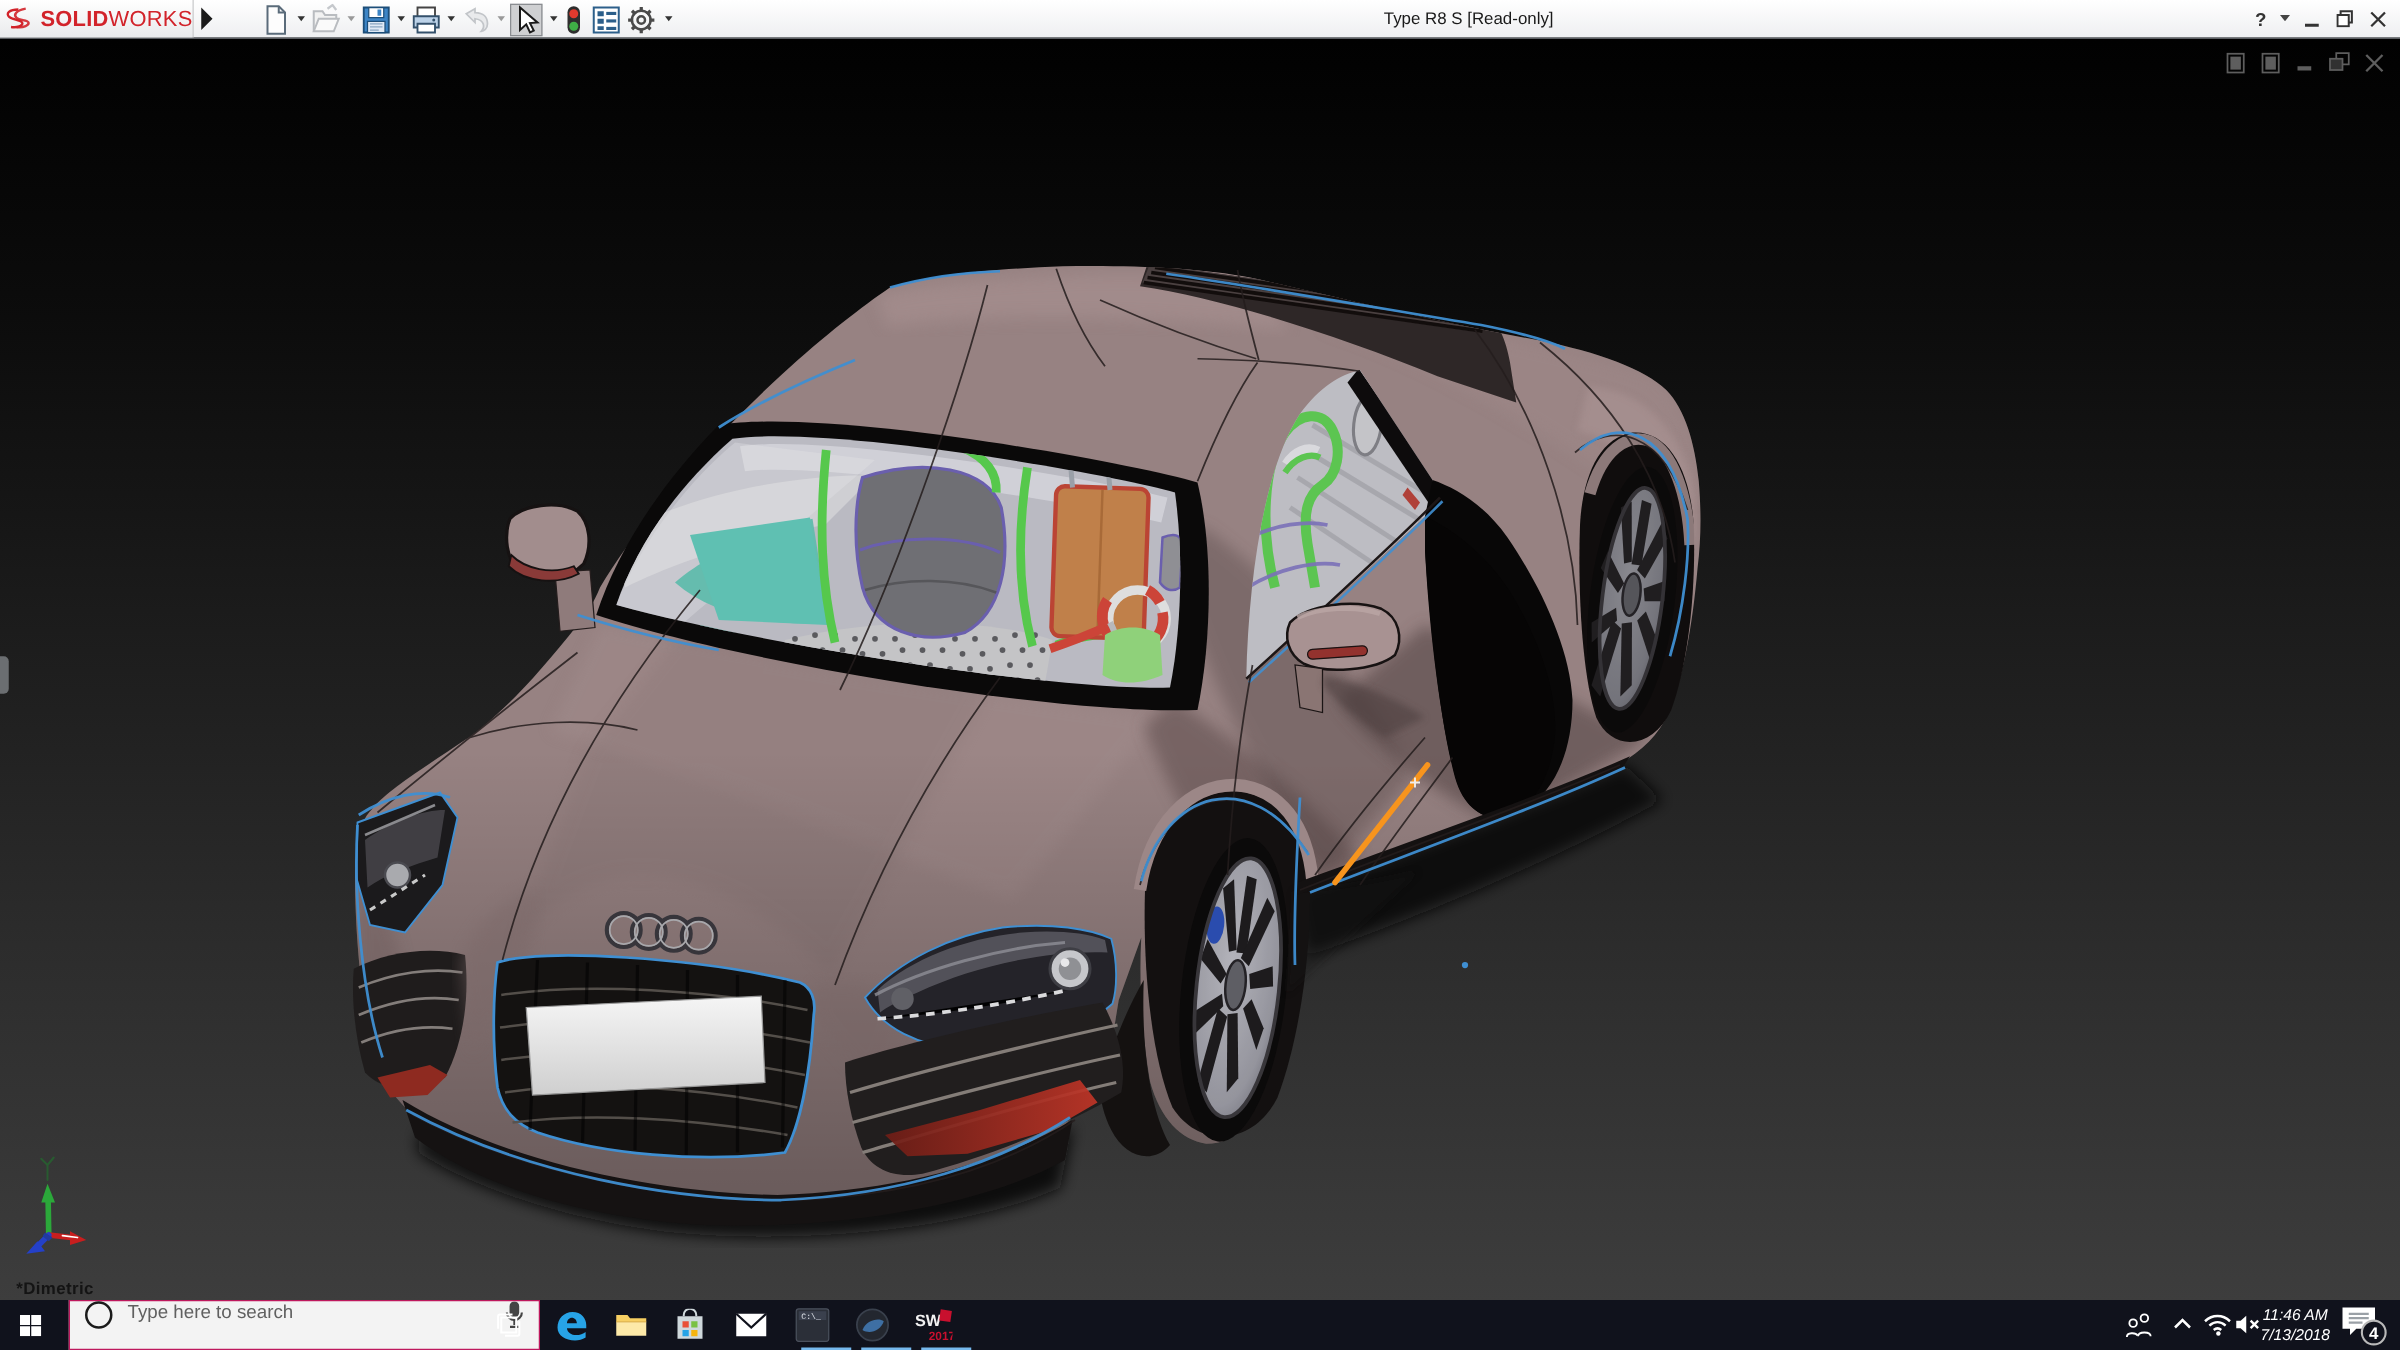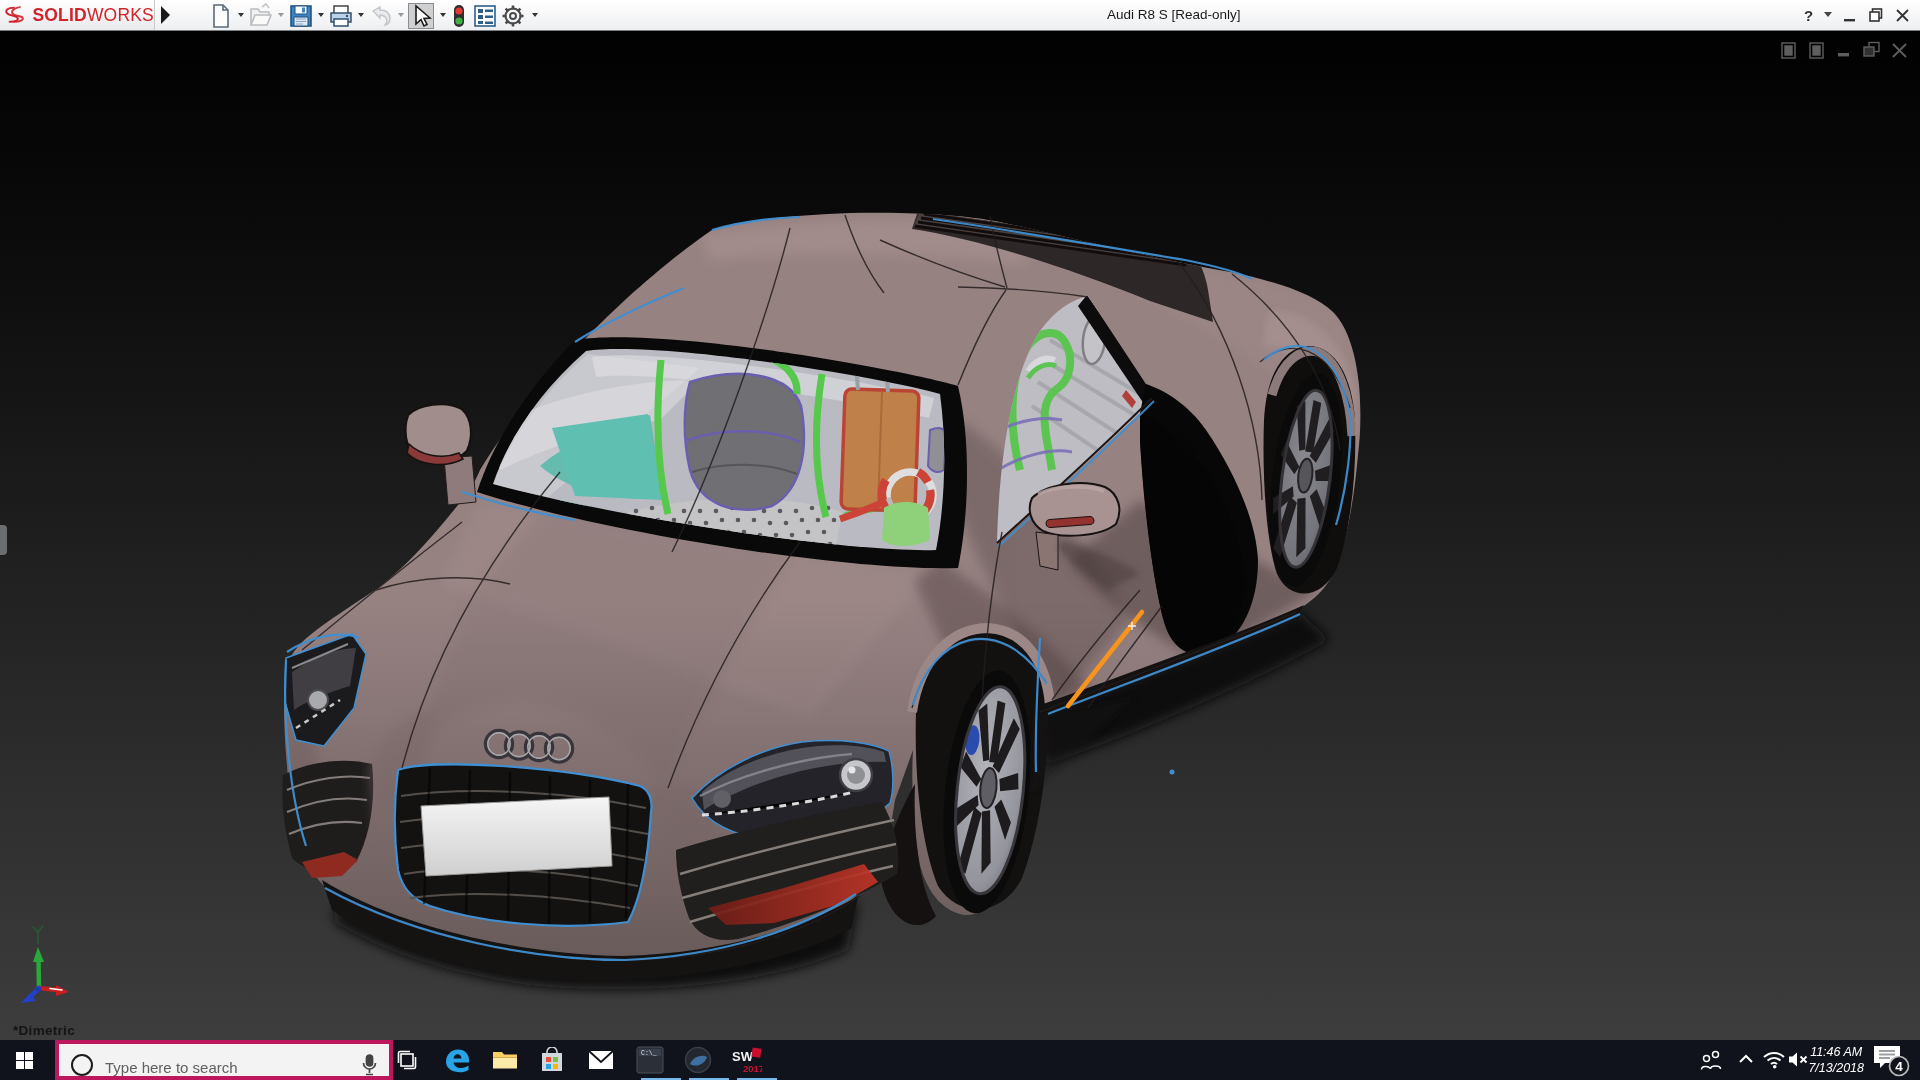--- a/index.html
+++ b/index.html
@@ -17,21 +17,21 @@
 #winctl{position:absolute;right:10px;top:0;height:30px;display:flex;align-items:center;gap:12px;color:#222;}
 
 #viewport{position:absolute;top:32px;left:0;width:1920px;height:1008px;background:linear-gradient(180deg,#010101 0%,#0c0c0c 22%,#1e1e1e 50%,#2e2e2e 75%,#3d3d3d 100%);padding-left:21px;}
 #scene{position:absolute;top:0;left:0;}
 #dimetric{position:absolute;left:13px;top:991px;color:#141414;font-size:13.5px;font-weight:bold;letter-spacing:.3px;opacity:.999;}
 #lefttab{position:absolute;left:0;top:493px;width:7px;height:30px;background:#6b6e71;border-radius:0 4px 4px 0;}
 #vpicons{position:absolute;right:10px;top:8px;}
 
 #taskbar{position:absolute;top:1040px;left:0;width:1920px;height:40px;background:#10121c;opacity:.999;}
 #startbtn{position:absolute;left:0;top:0;width:48px;height:40px;display:flex;align-items:center;justify-content:center;}
-#searchbox{position:absolute;left:55px;top:0px;width:338px;height:40px;background:#f3f3f3;border:4px solid #be185d;display:flex;align-items:flex-end;}
+#searchbox{position:absolute;left:55px;top:0px;width:377px;height:40px;background:#f3f3f3;border:1px solid #be185d;display:flex;align-items:flex-start;}
 #searchbox .ring{width:22px;height:22px;border:2.5px solid #1b1b1b;border-radius:50%;margin-left:12px;}
 #searchbox .stext{color:#606060;font-size:15px;margin-left:12px;}
 #searchbox .mic{margin-left:auto;margin-right:12px;}
 .tki{position:absolute;top:0;width:48px;height:40px;display:flex;align-items:center;justify-content:flex-start;}
 .underline{position:absolute;top:38px;height:2px;background:#76b9ed;}
 #tray{position:absolute;right:0;top:0;height:40px;} #tray svg,#tray div{position:absolute;}
 #clock{color:#fff;font-size:12.5px;text-align:center;line-height:16px;font-style:italic;}
 </style>
 </head>
 <body>
@@ -117,21 +117,21 @@
           <path d="M2.5 13 h4"></path>
           <path d="M19.5 13 h4"></path>
           <path d="M5.6 5.6 l2.8 2.8"></path>
           <path d="M17.6 17.6 l2.8 2.8"></path>
           <path d="M20.4 5.6 l-2.8 2.8"></path>
           <path d="M8.4 17.6 l-2.8 2.8"></path>
         </g>
       </g>
     </svg>
   <div class="caret" style="left:532px"></div>
-  <div id="apptitle">Audi R8 S [Read-only]</div>
+  <div id="apptitle">Type R8 S [Read-only]</div>
   <div id="winctl">
     <svg width="17" height="17" viewBox="0 0 17 17">
         <text x="1" y="14" font-size="15" font-weight="bold" fill="#333" font-family="Liberation Sans">?</text>
       </svg>
     <svg width="8" height="6" viewBox="0 0 8 6" style="margin-left:-8px">
         <path d="M0 0 L8 0 L4 5 Z" fill="#444"></path>
       </svg>
     <svg width="13" height="13" viewBox="0 0 13 13">
         <rect x="0" y="10" width="11" height="2.4" fill="#333"></rect>
       </svg>

